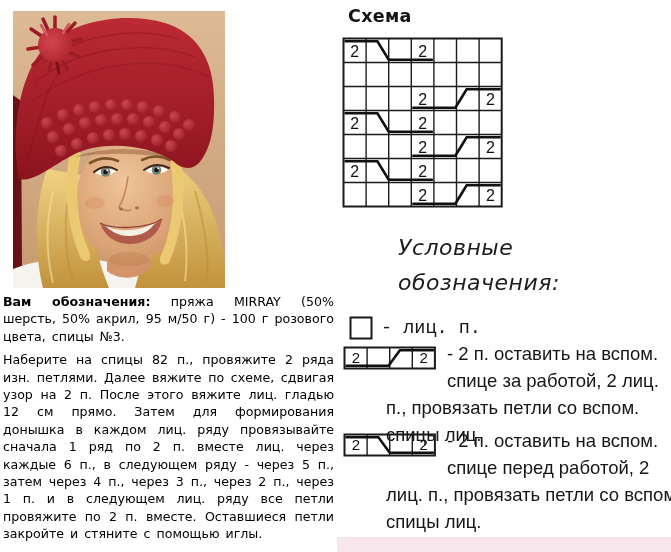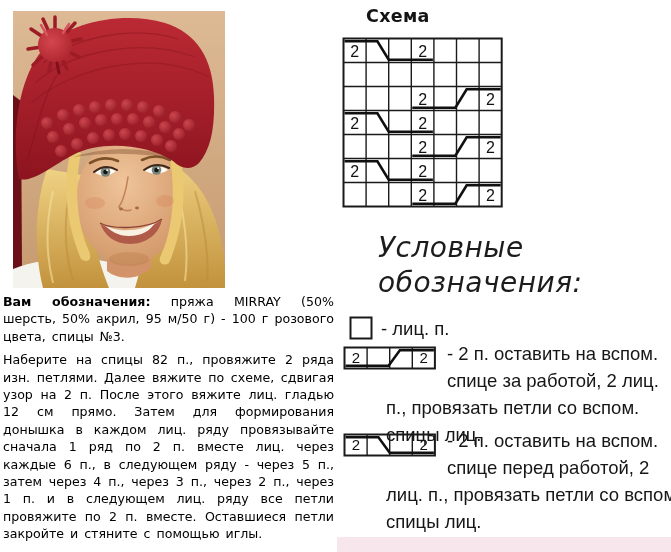--- a/index.html
+++ b/index.html
@@ -17,38 +17,38 @@
   .text-col{
     position:absolute;left:3px;top:293px;width:331px;
     font-size:12.6px;line-height:17.4px;text-align:justify;word-spacing:2px;
   }
   .text-col p{margin:0 0 6px 0;}
   .text-col b{font-weight:bold;}
 
   
   .schema-title{
     position:absolute;left:348px;top:6px;
-    font-size:17.5px;font-weight:bold;letter-spacing:.3px;color:#141414;margin-left:18px;
+    font-size:17.5px;font-weight:bold;letter-spacing:.3px;color:#141414;
   }
   #knit-chart{position:absolute;left:342px;top:37px;}
 
   .legend-title{
-    position:absolute;left:378px;top:230px;
-    font-size:28px;line-height:35px;font-style:italic;font-weight:500;
+    position:absolute;left:398px;top:230px;
+    font-size:22px;line-height:35px;font-style:italic;font-weight:500;
     letter-spacing:.5px;color:#1c1c1c;white-space:pre-line;
     font-family:"DejaVu Sans",sans-serif;
   }
   .lsym{position:absolute;}
   #legend-sym-0{left:349px;top:316px;}
   #legend-sym-1{left:343px;top:346px;}
   #legend-sym-2{left:343px;top:433px;}
 
   .legend-text-first{
     position:absolute;left:381px;top:318px;
-    font-size:18.5px;font-family:Liberation Sans, sans-serif;color:#161616;
+    font-size:18.5px;font-family:Liberation Mono, monospace;color:#161616;
   }
   .legend-lines{
     position:absolute;left:343px;width:334px;
     font-size:18.5px;line-height:27px;font-family:"Liberation Sans",sans-serif;color:#161616;
   }
   #legend-lines-1{top:340px;}
   #legend-lines-2{top:427px;}
   .legend-line{white-space:nowrap;}
   .legend-line.indent{margin-left:104px;}
   .legend-line.full{margin-left:43px;}

